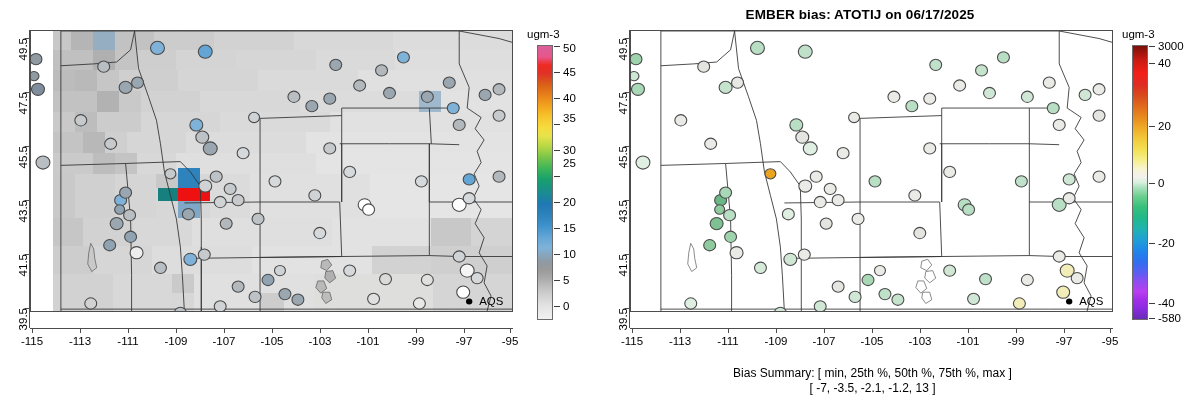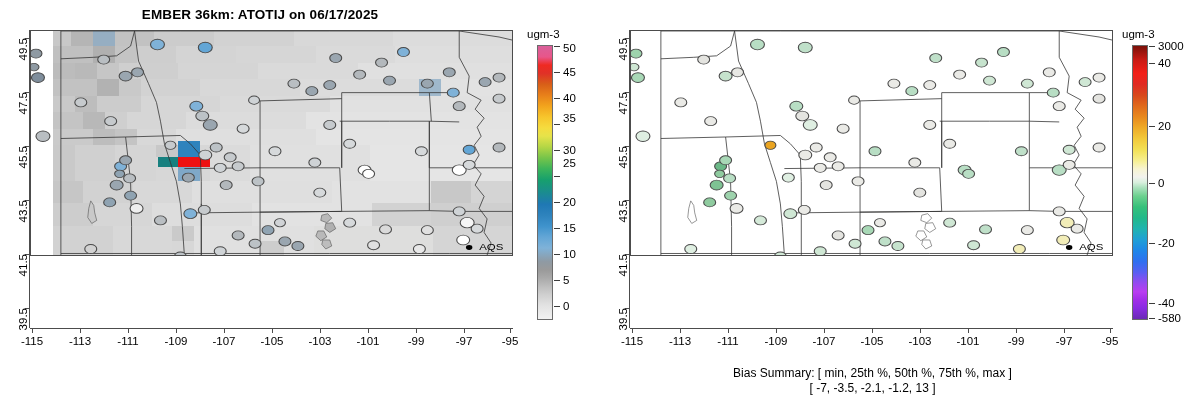--- a/index.html
+++ b/index.html
@@ -4,21 +4,21 @@
 <style>
   html,body{margin:0;padding:0;background:#ffffff;}
   body{width:1200px;height:409px;overflow:hidden;font-family:"Liberation Sans",sans-serif;color:#000;}
   .root{position:relative;width:1200px;height:409px;}
   .panel{position:absolute;top:0;height:409px;width:600px;}
   .panel.left{left:0;}
   .panel.right{left:600px;}
 
   .ptitle{position:absolute;top:7px;left:0;width:520px;text-align:center;
           font-size:13.5px;font-weight:bold;letter-spacing:.1px;}
-  .plotbox{position:absolute;left:30px;top:30px;width:483px;height:226px;
+  .plotbox{position:absolute;left:30px;top:30px;width:483px;height:282px;
            border:1px solid #4c4c4c;overflow:hidden;box-sizing:border-box;background:#fff;}
   .plotbox.grayfill{background:#d9d9d9;}
 
   
   .xaxis{position:absolute;left:30px;top:328px;width:483px;height:26px;}
   .xaxis .aline{position:absolute;left:0;top:0;width:483px;height:1px;background:#4c4c4c;}
   .tickx{position:absolute;top:0;width:1px;height:5px;background:#4c4c4c;}
   .tickxlab{position:absolute;top:7px;font-size:11.5px;transform:translateX(-50%);white-space:nowrap;}
   .yaxis{position:absolute;left:8px;top:30px;width:22px;height:298px;}
   .yaxis .aline{position:absolute;right:0;top:0;width:1px;height:298px;background:#4c4c4c;}
@@ -64,21 +64,20 @@
   .aqs-dot{fill:#000;}
   .aqs-lab{font-family:"Liberation Sans",sans-serif;font-size:11.5px;fill:#000;}
 </style>
 </head>
 <body>
 
 <div class="root">
 
   <div class="panel left">
 
-    <div class="ptitle">EMBER 36km: ATOTIJ on 06/17/2025</div>
 
     <div class="plotbox grayfill">
       <svg class="mapsvg" viewBox="0 0 483 298" preserveAspectRatio="none">
 
         <g shape-rendering="crispEdges">
           <rect x="0" y="0" width="483" height="298" fill="#d7d7d7"></rect>
           <rect x="0" y="0" width="30" height="298" fill="#ffffff"></rect>
           <rect x="22" y="0" width="40" height="20" fill="#c8c8c8"></rect>
           <rect x="40" y="0" width="22" height="20" fill="#b5b5b5"></rect>
           <rect x="62" y="0" width="22" height="20" fill="#96aec2"></rect>
@@ -354,20 +353,21 @@
         <div class="cblab" style="top:226px">10</div>
       <div class="cbtick" style="top:252px"></div>
         <div class="cblab" style="top:252px">5</div>
       <div class="cbtick" style="top:278px"></div>
         <div class="cblab" style="top:278px">0</div>
     </div>
   </div>
 
   <div class="panel right">
 
+    <div class="ptitle">EMBER bias: ATOTIJ on 06/17/2025</div>
 
     <div class="plotbox">
       <svg class="mapsvg" viewBox="0 0 483 298" preserveAspectRatio="none">
         <rect x="0" y="0" width="483" height="298" fill="#ffffff"></rect>
         <g class="border" fill="none">
           <path d="M30,0 L30,298"></path>
           <path d="M30,37 L63,35 L86,33 L100,20 L104,0"></path>
           <path d="M30,143 L95,141 L150,139 L160,150 L170,165 L171,200"></path>
           <path d="M104,0 L108,40 L118,70 L126,95 L130,120 L134,150 L140,175 L146,200 L150,230 L152,260 L154,298"></path>
           <path d="M171,200 L171,298"></path>

